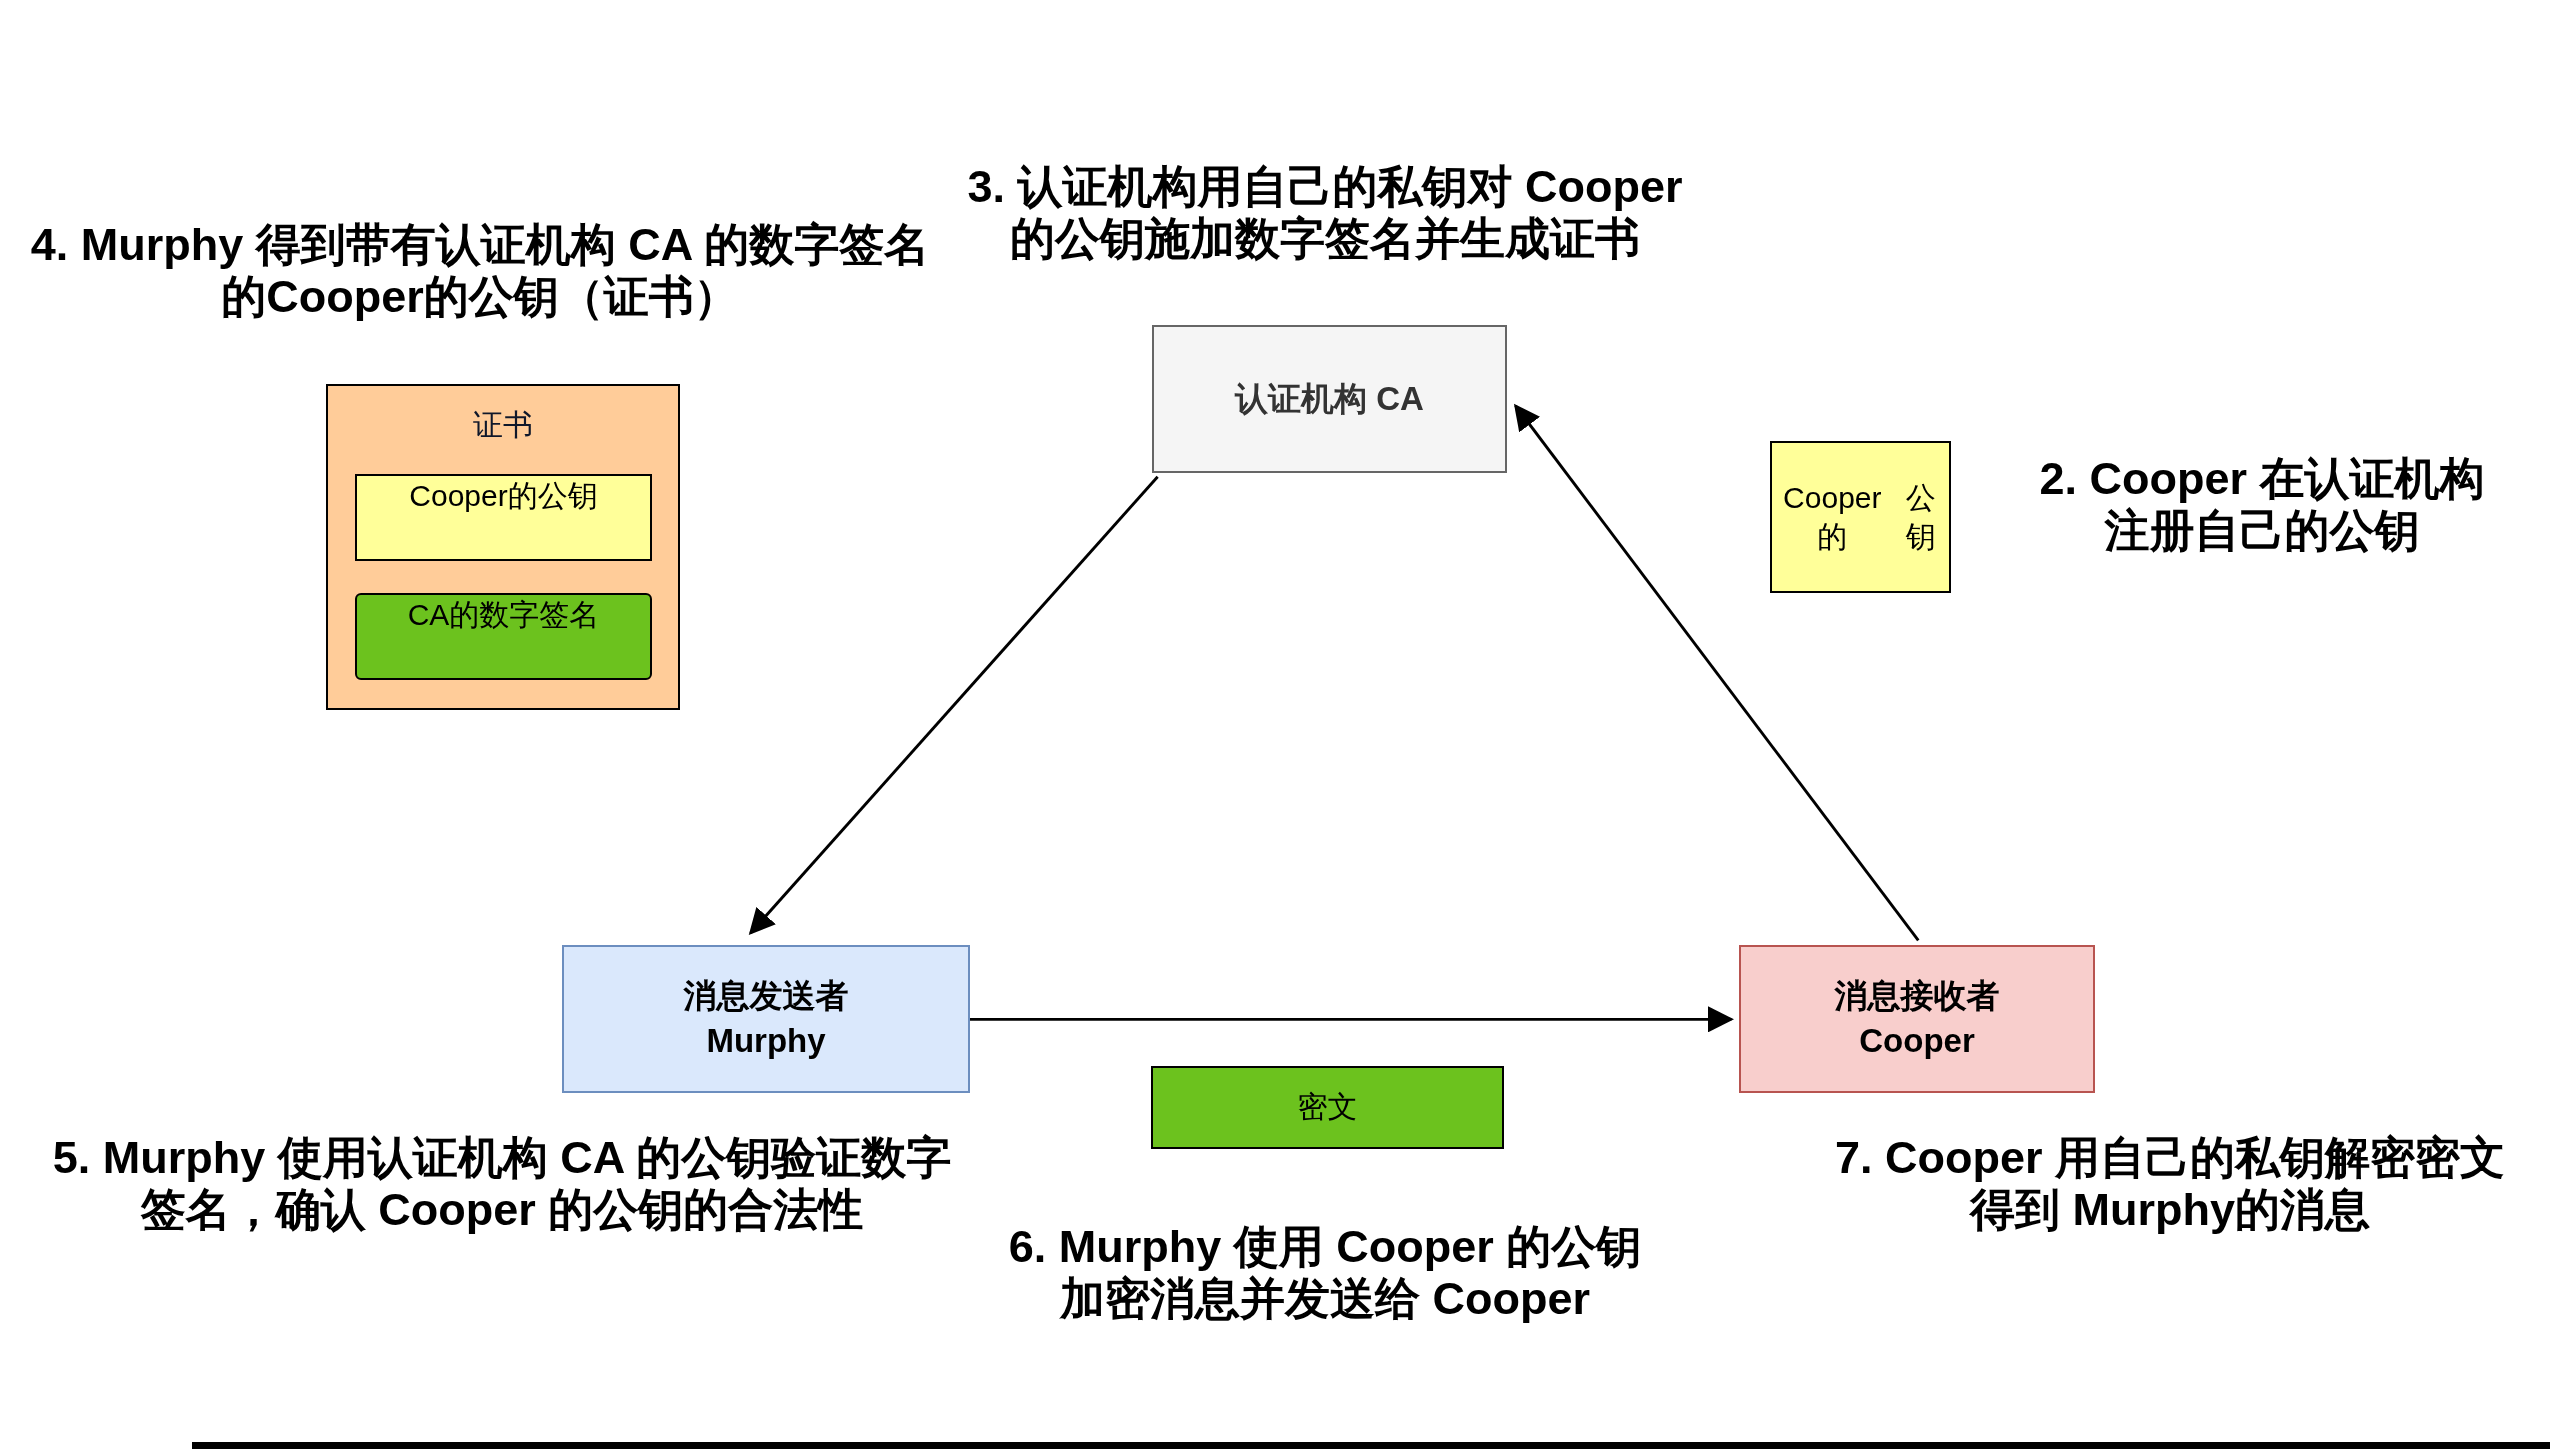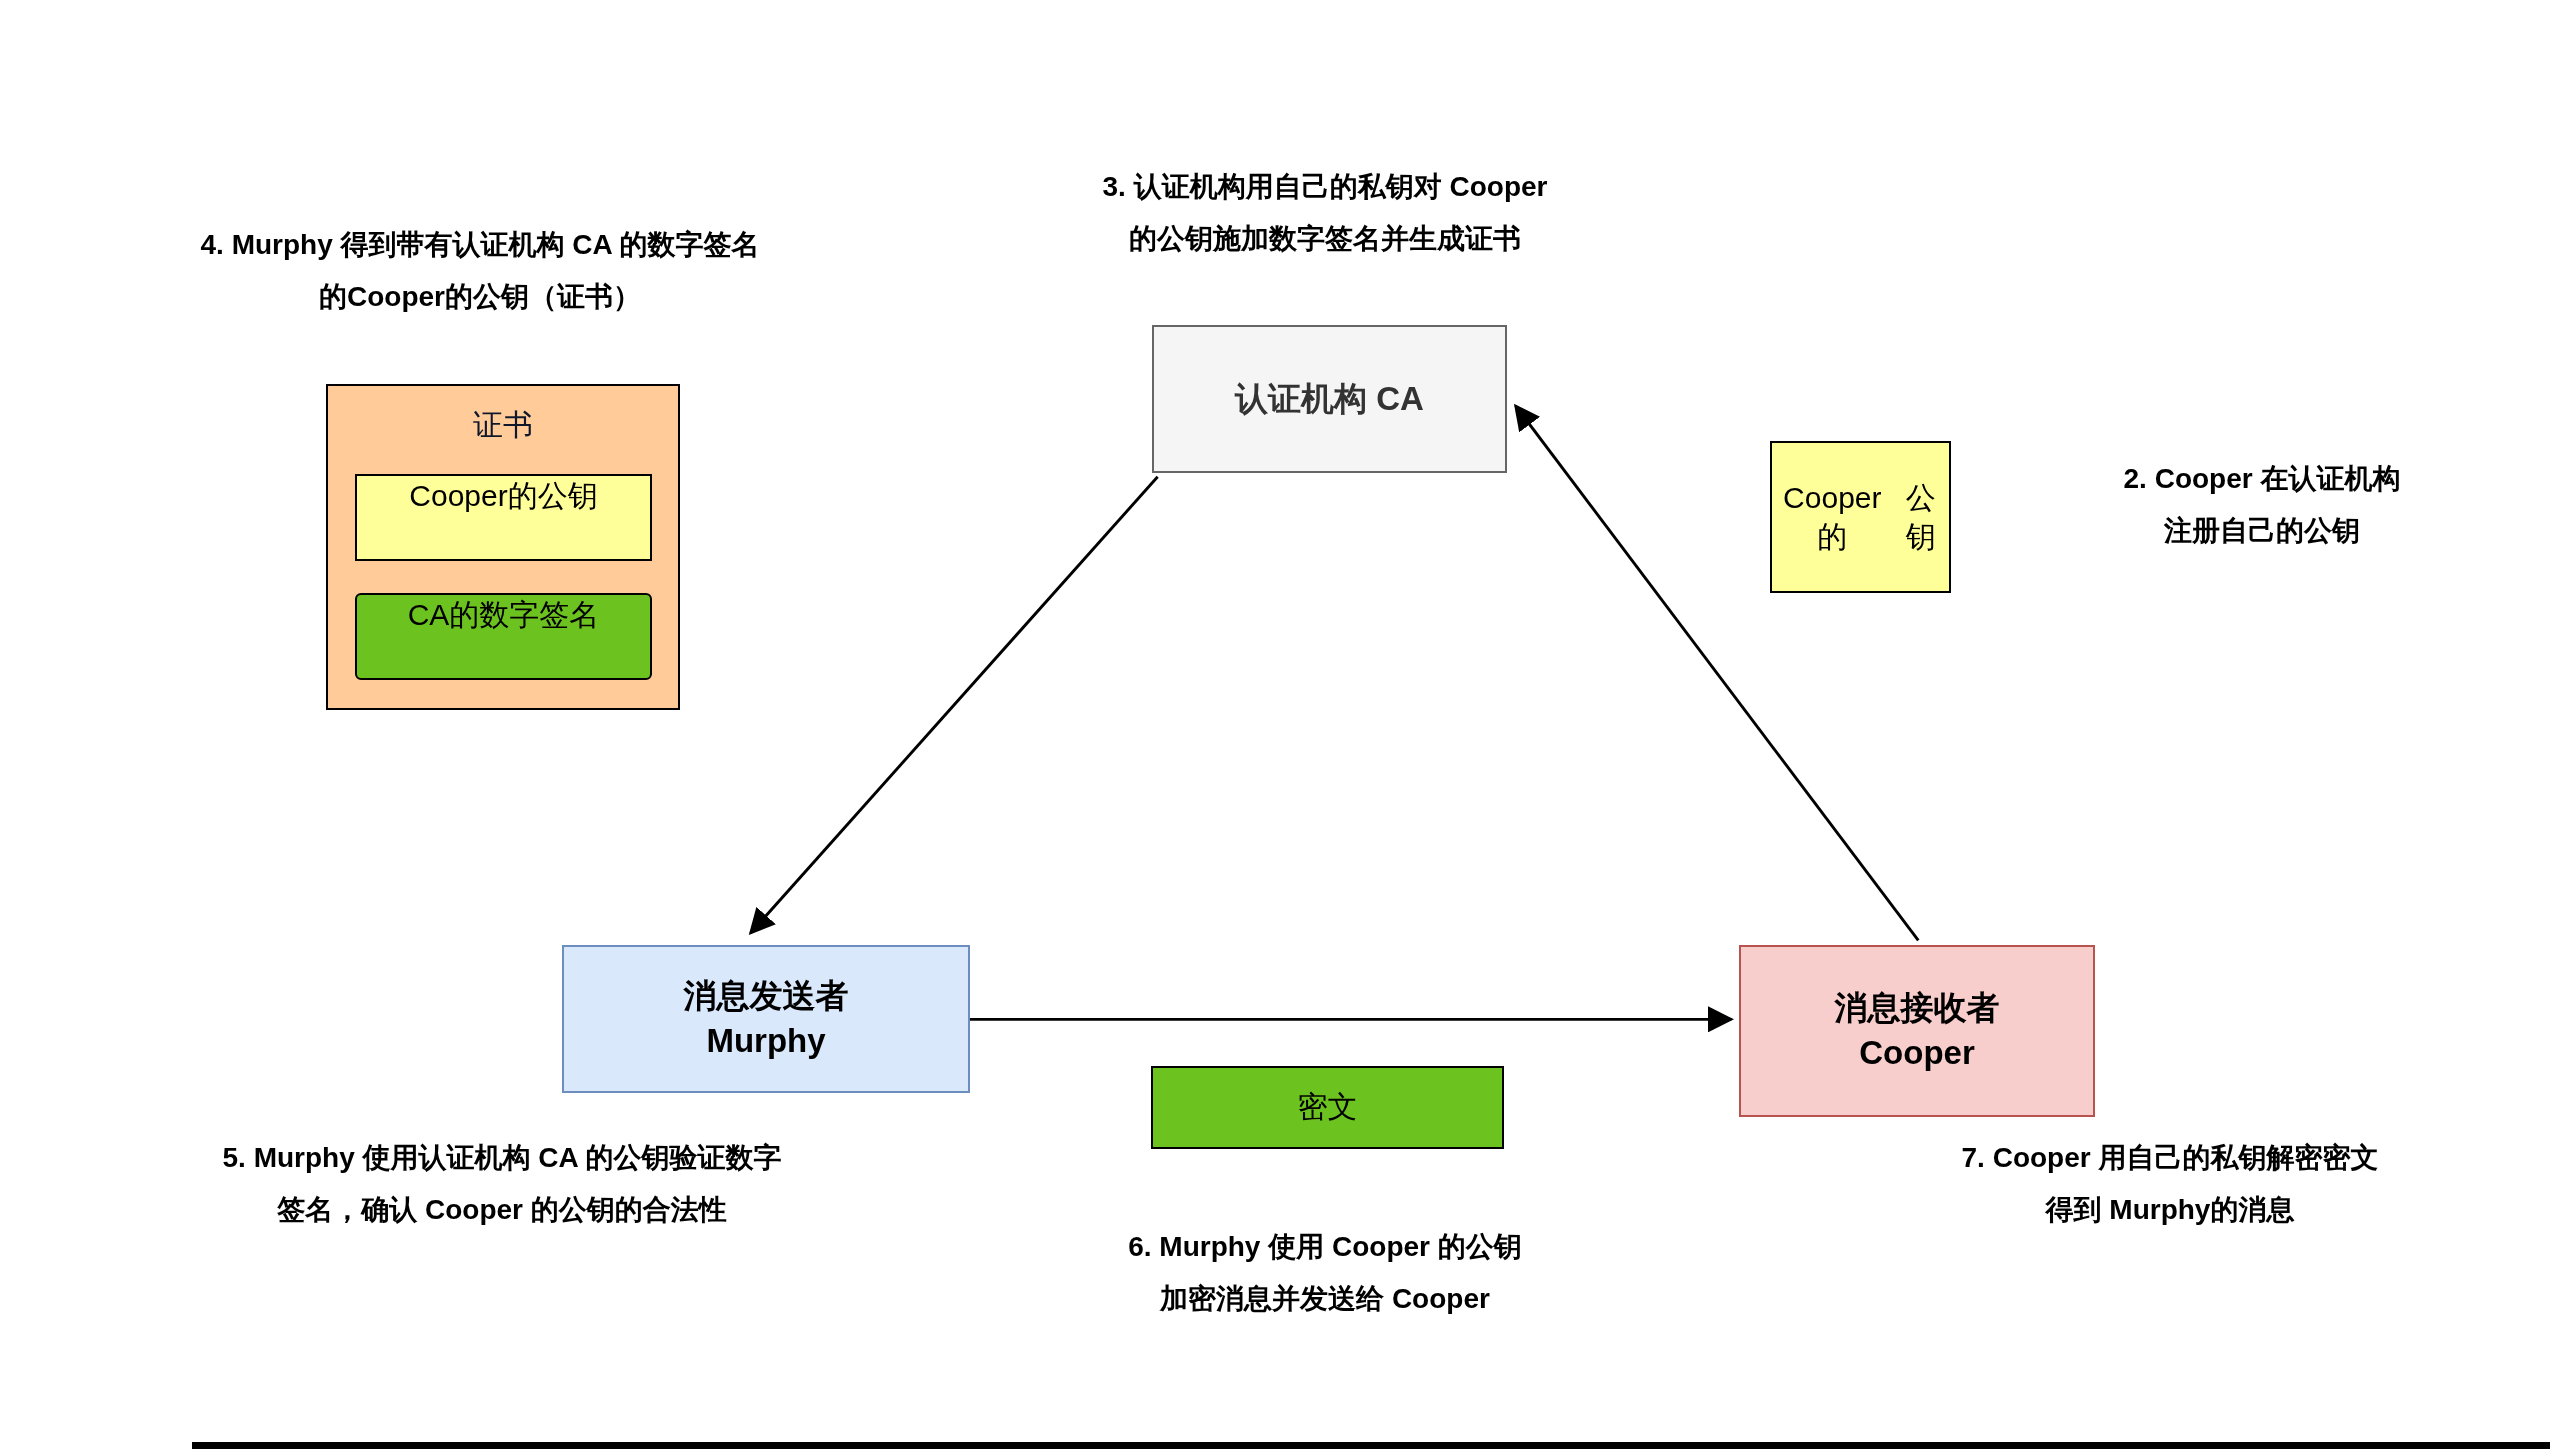--- a/index.html
+++ b/index.html
@@ -30,21 +30,21 @@
   }
   .node-ca {
     left: 1152px; top: 325px; width: 355px; height: 148px;
     background: #f5f5f5; border: 2.2px solid #666666; color: #333333;
   }
   .node-murphy {
     left: 562px; top: 945px; width: 408px; height: 148px;
     background: #dae8fc; border: 2.2px solid #6c8ebf;
   }
   .node-cooper {
-    left: 1739px; top: 945px; width: 356px; height: 172px;
+    left: 1739px; top: 945px; width: 356px; height: 148px;
     background: #f8cecc; border: 2.2px solid #b85450;
   }
 
   
   .cert {
     position: absolute;
     left: 326px; top: 384px; width: 354px; height: 326px;
     background: #ffcc99; border: 2.9px solid #000000;
   }
   .cert-title {
@@ -77,21 +77,21 @@
     display: flex; align-items: center; justify-content: center;
     font-size: 30px;
   }
 
   
   .step {
     position: absolute;
     transform: translateX(-50%);
     text-align: center;
     font-weight: bold;
-    font-size: 28px;
+    font-size: 45px;
     line-height: 52px;
     color: #000;
     white-space: nowrap;
   }
   .step-1 { left: 2204px; top: 849px; }
   .step-2 { left: 2262px; top: 453px; }
   .step-3 { left: 1325px; top: 161px; }
   .step-4 { left: 480px;  top: 219px; }
   .step-5 { left: 502px;  top: 1132px; }
   .step-6 { left: 1325px; top: 1221px; }

